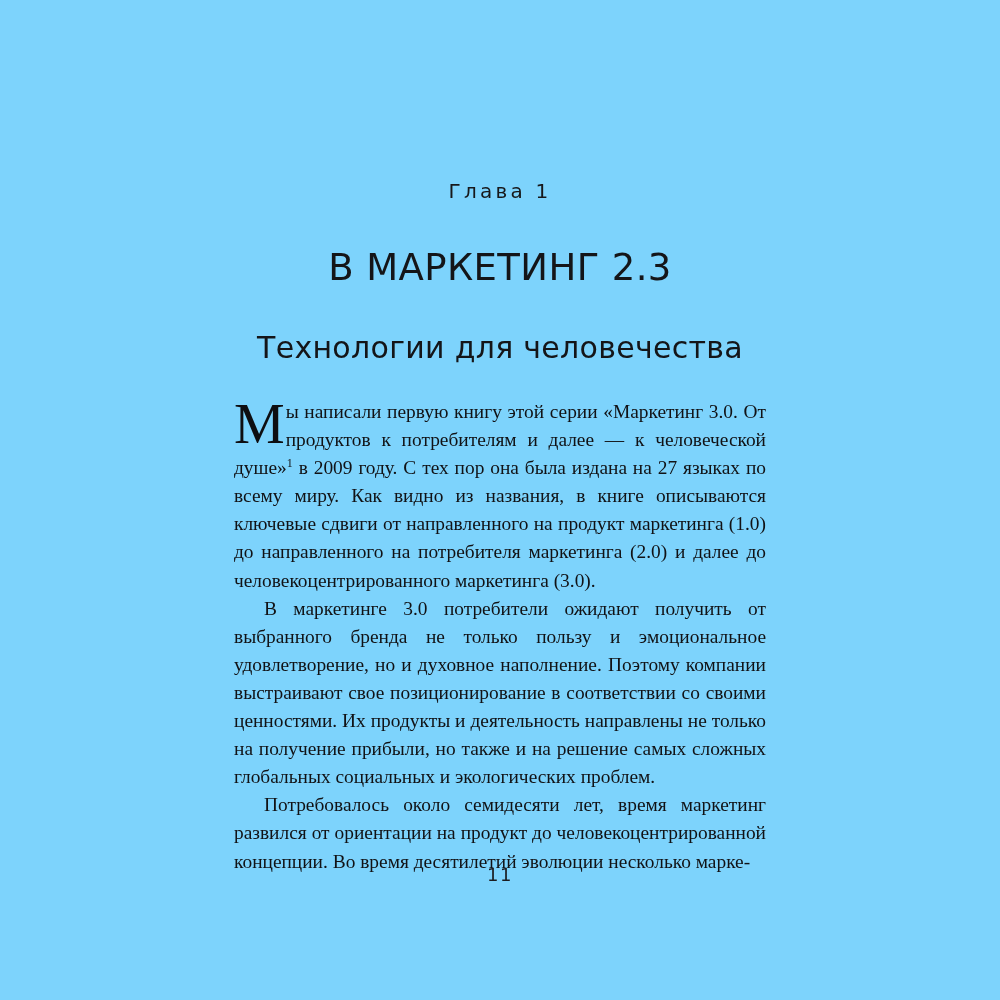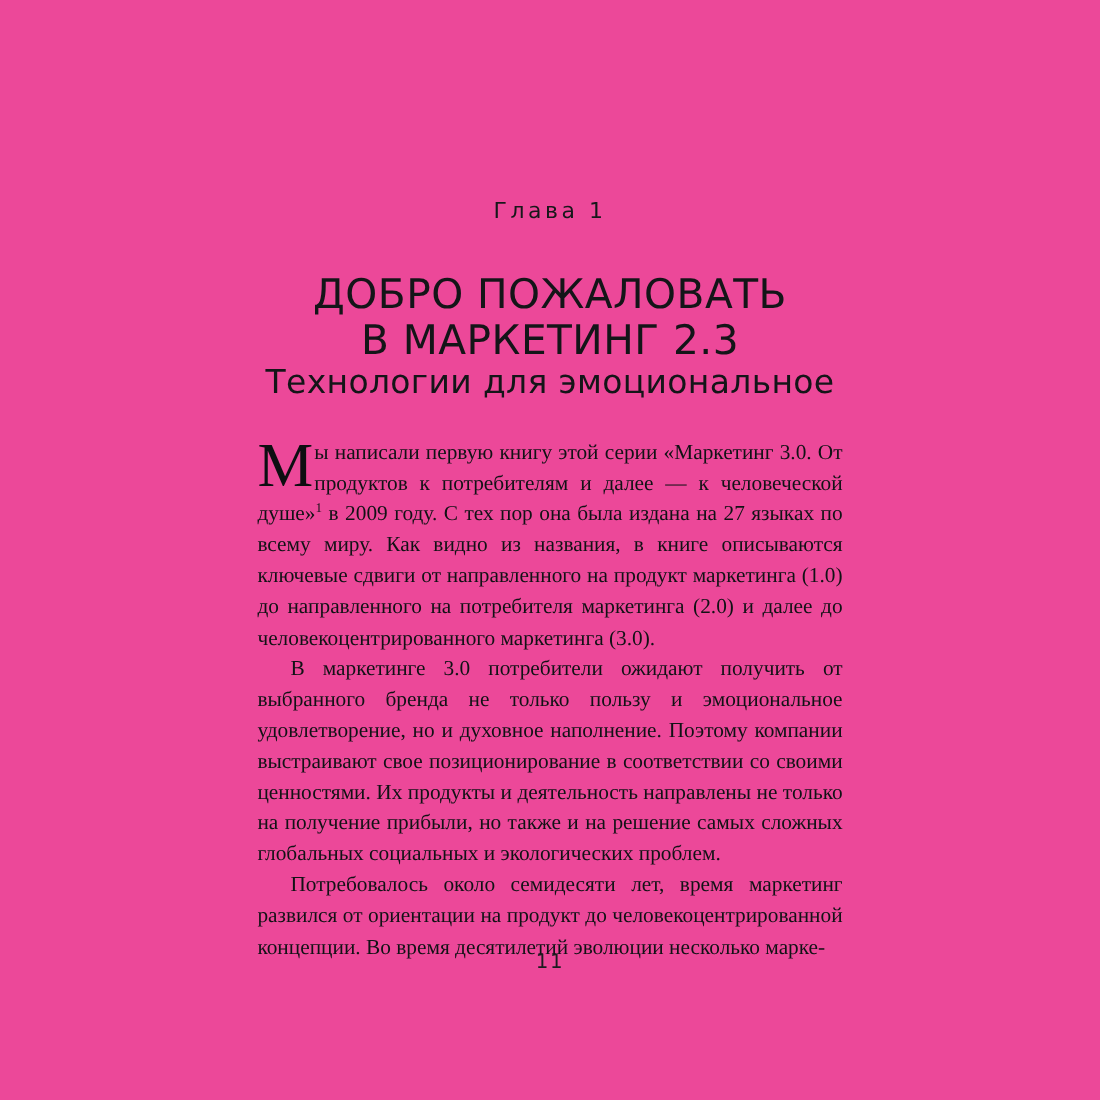--- a/index.html
+++ b/index.html
@@ -5,21 +5,21 @@
 <style>
   html, body {
     margin: 0;
     padding: 0;
     background: #ffffff;
   }
   .page {
     position: relative;
     width: 1000px;
     height: 1000px;
-    background: #ec4899;
+    background: #7dd3fc;
     overflow: hidden;
     -webkit-font-smoothing: antialiased;
   }
 
   
   .chapter-label {
     position: absolute;
     left: 0;
     right: 0;
     top: 181px;
@@ -123,25 +123,24 @@
   }
 </style>
 </head>
 <body>
 
 <div class="page">
 
   <div class="chapter-label">Глава 1</div>
 
   <div class="title-block">
-    <div class="title-line">ДОБРО ПОЖАЛОВАТЬ</div>
     <div class="title-line">В МАРКЕТИНГ 2.3</div>
   </div>
 
-  <div class="subtitle">Технологии для эмоциональное</div>
+  <div class="subtitle">Технологии для человечества</div>
 
   <div class="body-col">
 
     <p class="para first"><span class="dropcap">М</span><span>ы написали первую книгу этой серии «Маркетинг 3.0. От продуктов к потребителям и далее — к человеческой душе»</span><sup class="fn-ref">1</sup><span> в 2009 году. С тех пор она была издана на 27 языках по всему миру. Как видно из названия, в книге описываются ключевые сдвиги от направленного на продукт маркетинга (1.0) до направленного на потребителя маркетинга (2.0) и далее до человекоцентрированного маркетинга (3.0).</span></p>
 
     <p class="para">В маркетинге 3.0 потребители ожидают получить от выбранного бренда не только пользу и эмоциональное удовлетворение, но и духовное наполнение. Поэтому компании выстраивают свое позиционирование в соответствии со своими ценностями. Их продукты и деятельность направлены не только на получение прибыли, но также и на решение самых сложных глобальных социальных и экологических проблем.</p>
 
     <p class="para">Потребовалось около семидесяти лет, время маркетинг развился от ориентации на продукт до человекоцентрированной концепции. Во время десятилетий эволюции несколько марке-</p>
 
   </div>

